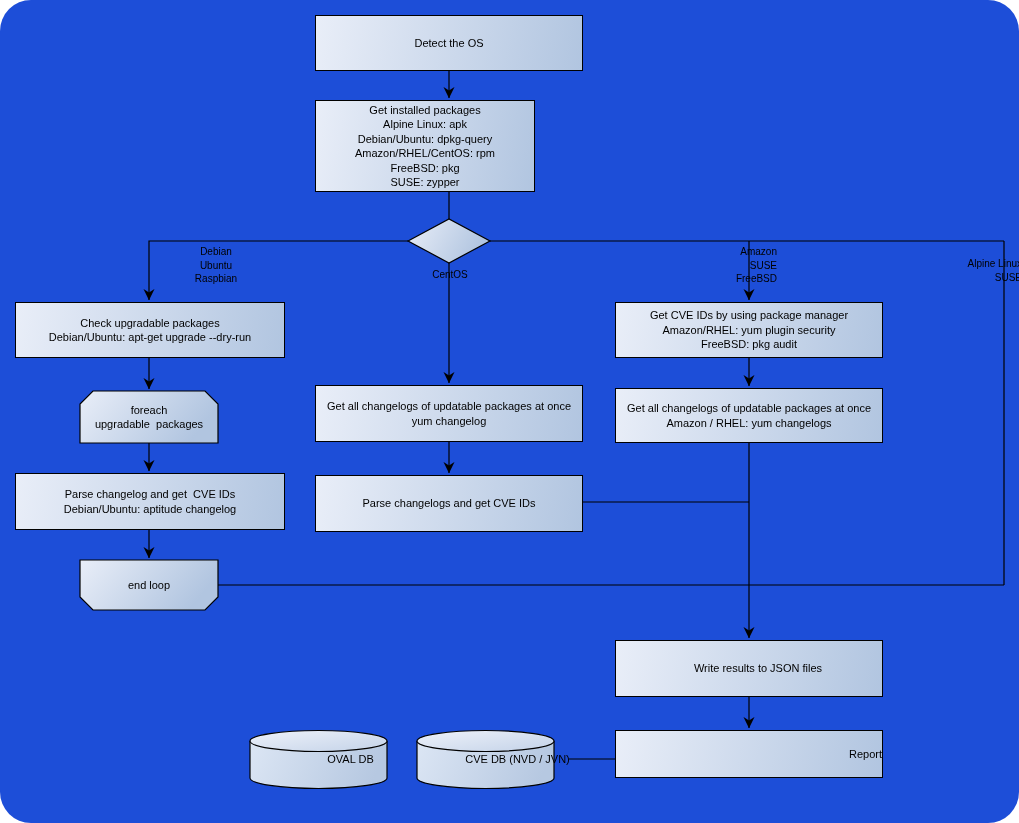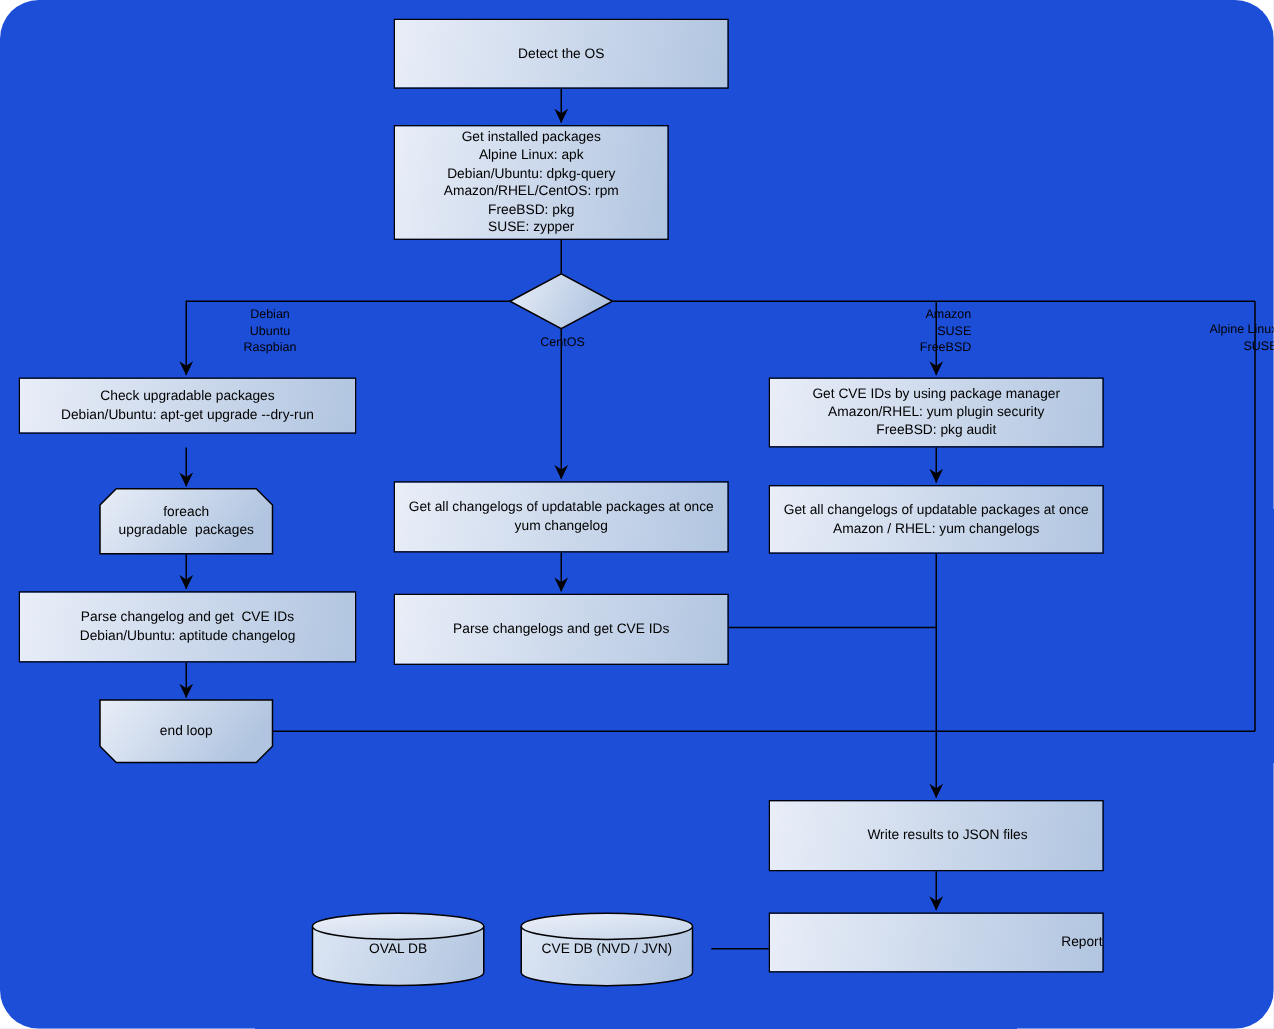--- a/index.html
+++ b/index.html
@@ -71,20 +71,21 @@
     padding-right: 4px;
   }
   .cyl-label {
     position: absolute;
     font-size: 11px;
     text-align: center;
     display: flex;
     align-items: center;
     justify-content: center;
     white-space: pre;
+    padding-left: 32px;
   }
 </style>
 </head>
 <body>
 
 <div class="canvas">
 
   <svg class="wires" width="1019" height="823" viewBox="0 0 1019 823">
     <defs>
       <linearGradient id="nodeGrad" x1="0" y1="0" x2="1" y2="0.3">
@@ -163,21 +164,21 @@
 
   <div class="node" style="left:315px; top:100px; width:220px; height:92px;">
     <span class="line">Get installed packages</span>
     <span class="line">Alpine Linux: apk</span>
     <span class="line">Debian/Ubuntu: dpkg-query</span>
     <span class="line">Amazon/RHEL/CentOS: rpm</span>
     <span class="line">FreeBSD: pkg</span>
     <span class="line">SUSE: zypper</span>
   </div>
 
-  <div class="node" style="left:15px; top:302px; width:270px; height:45px;">
+  <div class="node" style="left:15px; top:302px; width:270px; height:56px;">
     <span class="line">Check upgradable packages</span>
     <span class="line">Debian/Ubuntu: apt-get upgrade --dry-run</span>
   </div>
 
   <div class="shape-label" style="left:80px; top:391px; width:138px; height:52px;">
     <span class="line">foreach</span>
     <span class="line">upgradable  packages</span>
   </div>
 
   <div class="node" style="left:15px; top:473px; width:270px; height:57px;">

